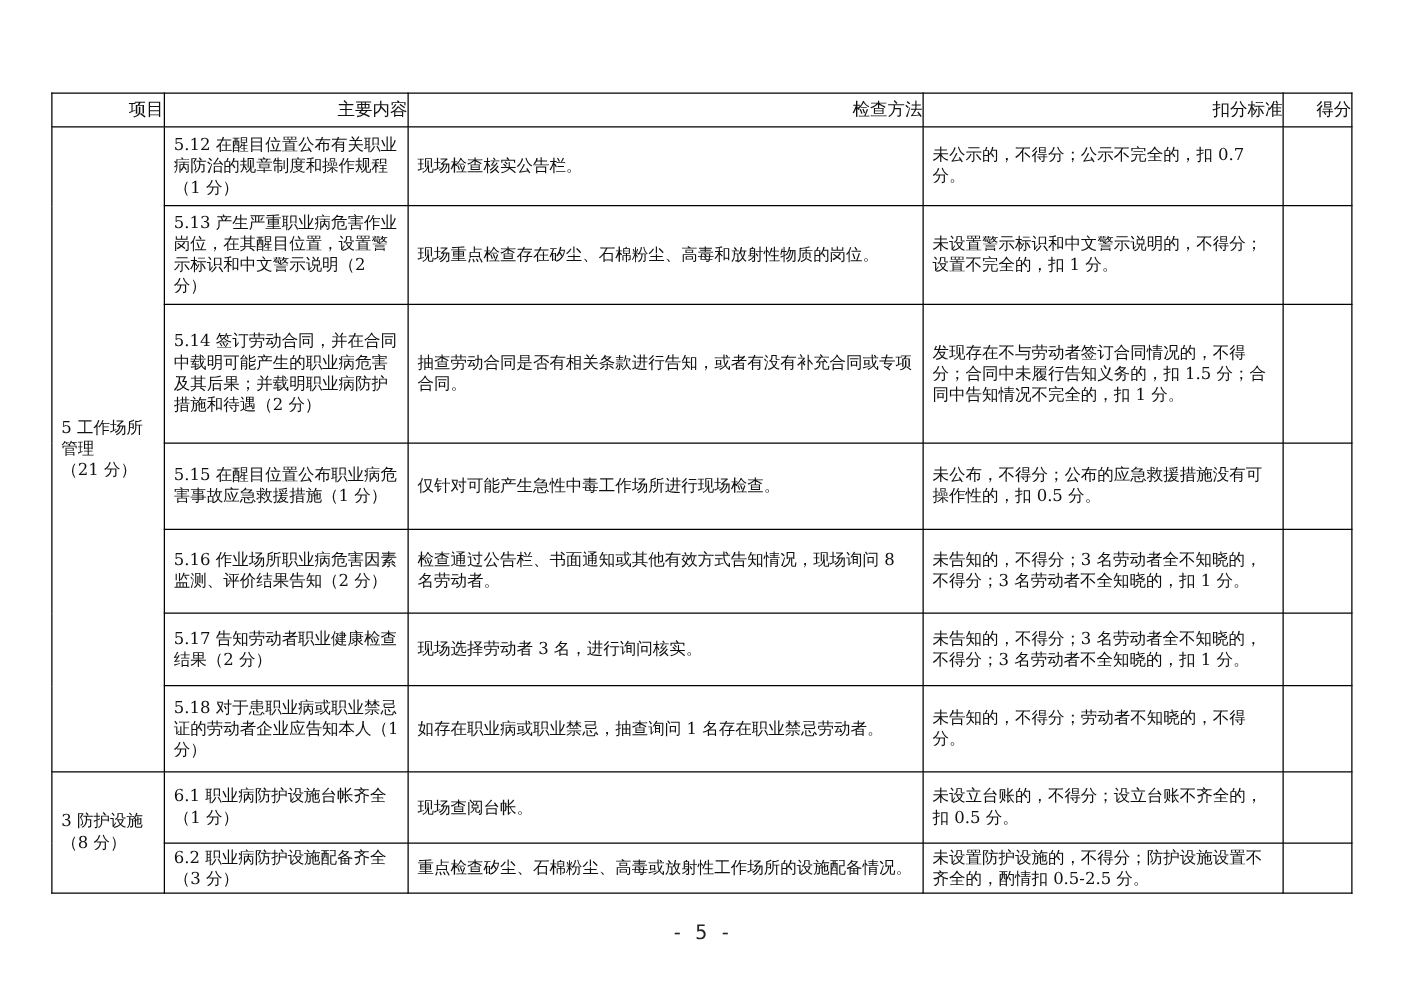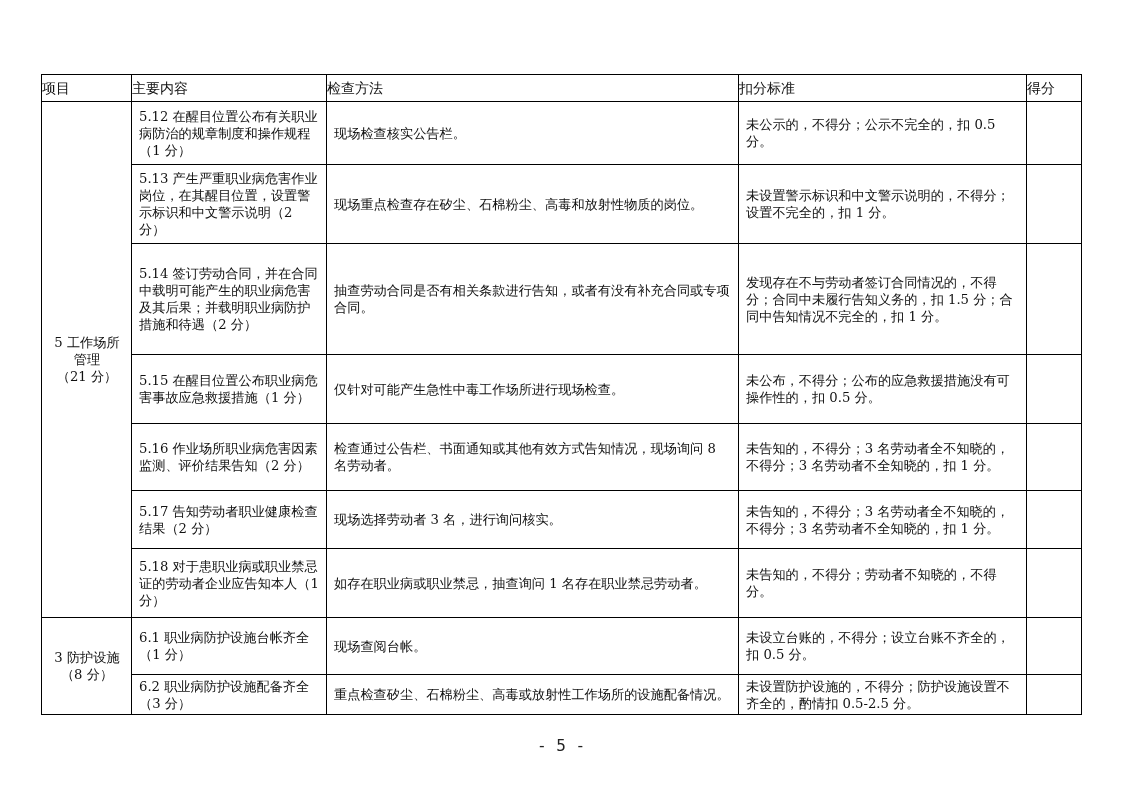--- a/index.html
+++ b/index.html
@@ -12,23 +12,23 @@
   }
   table.doc td, table.doc th {
     border: 1.3px solid #000;
     font-size: 13.2px; line-height: 17px;
     padding: 2px 6px 2px 7px;
     vertical-align: middle;
     word-break: break-all;
   }
   table.doc th {
     font-family: "DejaVu Sans", "Liberation Sans", sans-serif;
-    font-weight: normal; font-size: 14px; text-align: left; height: 26px; padding: 0;
+    font-weight: normal; font-size: 14px; text-align: right; height: 26px; padding: 0;
   }
-  td.cat { text-align: center; padding: 2px 3px; }
+  td.cat { text-align: left; padding: 2px 3px; }
   td.score { padding: 0; }
   .page-number {
     position: absolute; top: 736px; left: 0; width: 1122px; text-align: center;
     font-size: 16px; font-family: "DejaVu Sans Mono", "Liberation Mono", monospace; color: #222;
   }
 </style>
 </head>
 <body>
 
 <table class="doc">
@@ -51,21 +51,21 @@
   <tbody>
 
     <tr style="height:63px">
       <td class="cat" rowspan="7">
         <div>5 工作场所</div>
         <div>管理</div>
         <div>（21 分）</div>
       </td>
       <td>5.12 在醒目位置公布有关职业病防治的规章制度和操作规程（1 分）</td>
       <td>现场检查核实公告栏。</td>
-      <td>未公示的，不得分；公示不完全的，扣 0.5 分。</td>
+      <td>未公示的，不得分；公示不完全的，扣 0.7 分。</td>
       <td class="score"></td>
     </tr>
     <tr style="height:79px">
       <td>5.13 产生严重职业病危害作业岗位，在其醒目位置，设置警示标识和中文警示说明（2 分）</td>
       <td>现场重点检查存在矽尘、石棉粉尘、高毒和放射性物质的岗位。</td>
       <td>未设置警示标识和中文警示说明的，不得分；设置不完全的，扣 1 分。</td>
       <td class="score"></td>
     </tr>
     <tr style="height:111px">
       <td>5.14 签订劳动合同，并在合同中载明可能产生的职业病危害及其后果；并载明职业病防护措施和待遇（2 分）</td>

